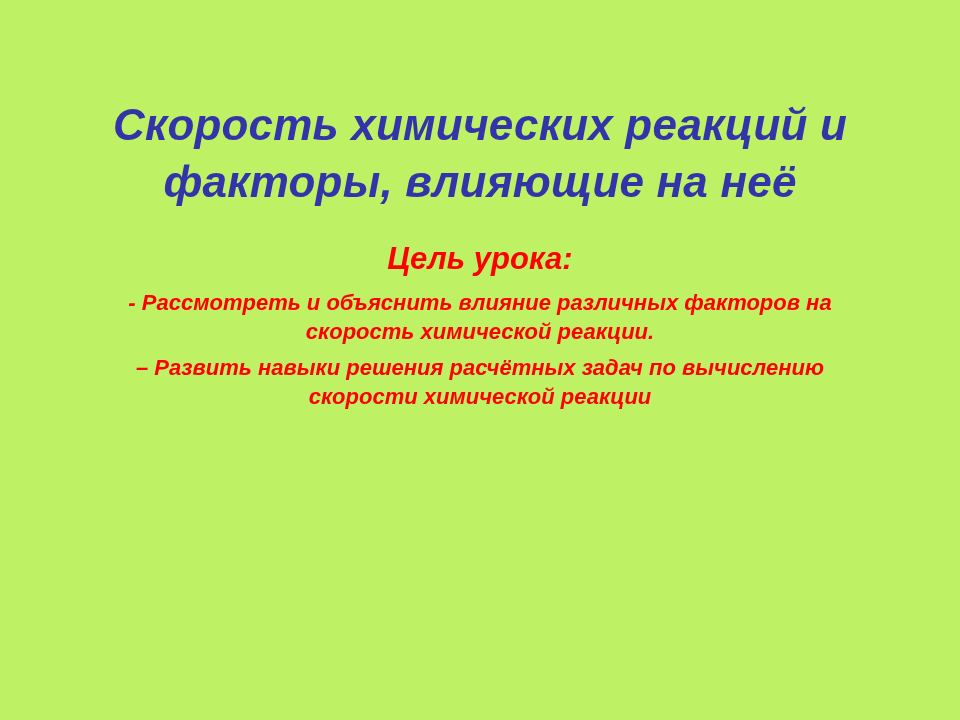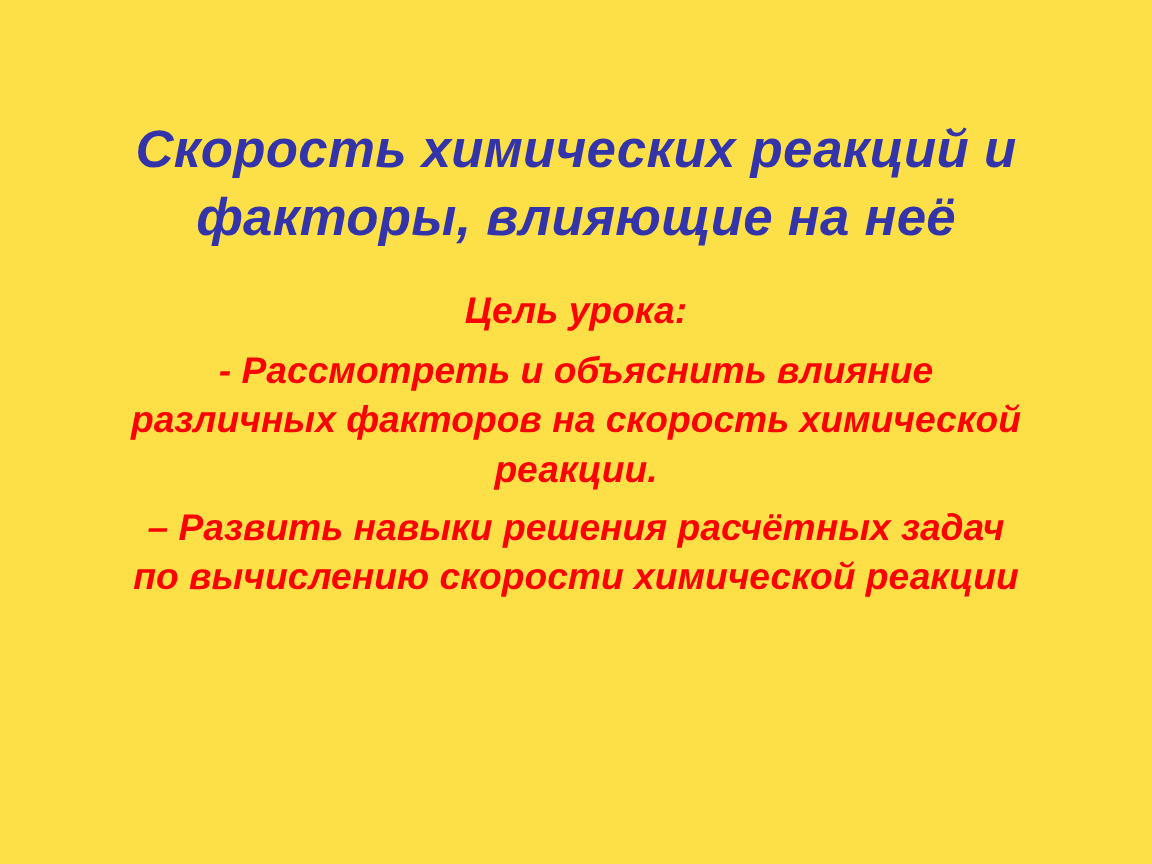--- a/index.html
+++ b/index.html
@@ -10,21 +10,21 @@
     width: 960px;
     height: 720px;
     background: #ffffff;
     font-family: "Liberation Sans", sans-serif;
     overflow: hidden;
   }
   .slide {
     position: relative;
     width: 960px;
     height: 720px;
-    background: #fde047;
+    background: #bef264;
     box-sizing: border-box;
     display: flex;
     flex-direction: column;
     align-items: center;
   }
   .slide-title {
     width: 800px;
     margin-top: 96px;
     text-align: center;
     color: #3333aa;
@@ -43,21 +43,21 @@
     font-weight: bold;
     font-size: 31px;
     line-height: 1.34;
   }
   .goal-label {
     font-size: 31px;
     margin-bottom: 8px;
     text-align: center;
   }
   .goal-item {
-    font-size: 31px;
+    font-size: 22px;
     margin-bottom: 6px;
   }
   .goal-item.second {
     margin-top: 0;
   }
 </style>
 </head>
 <body>
 
 <div class="slide">

